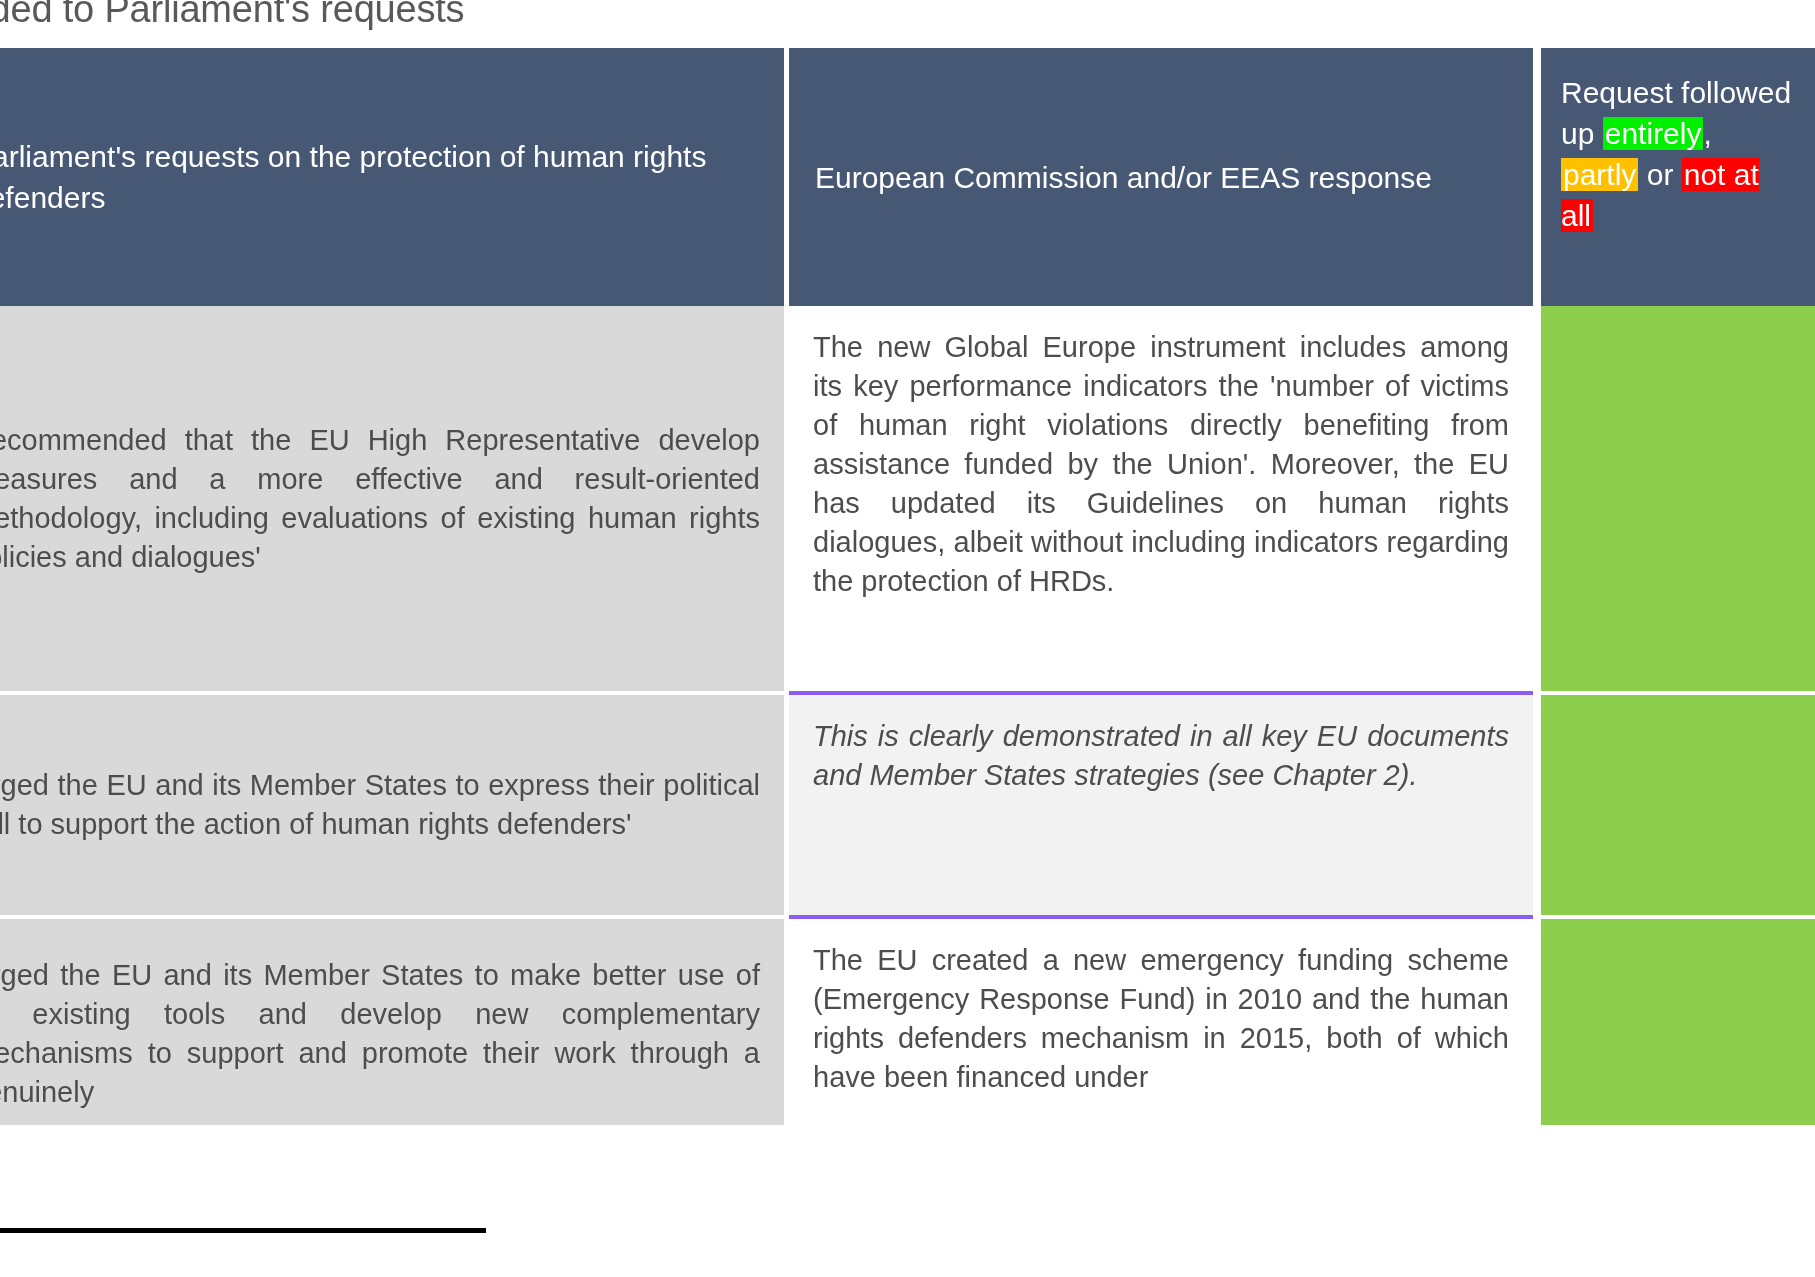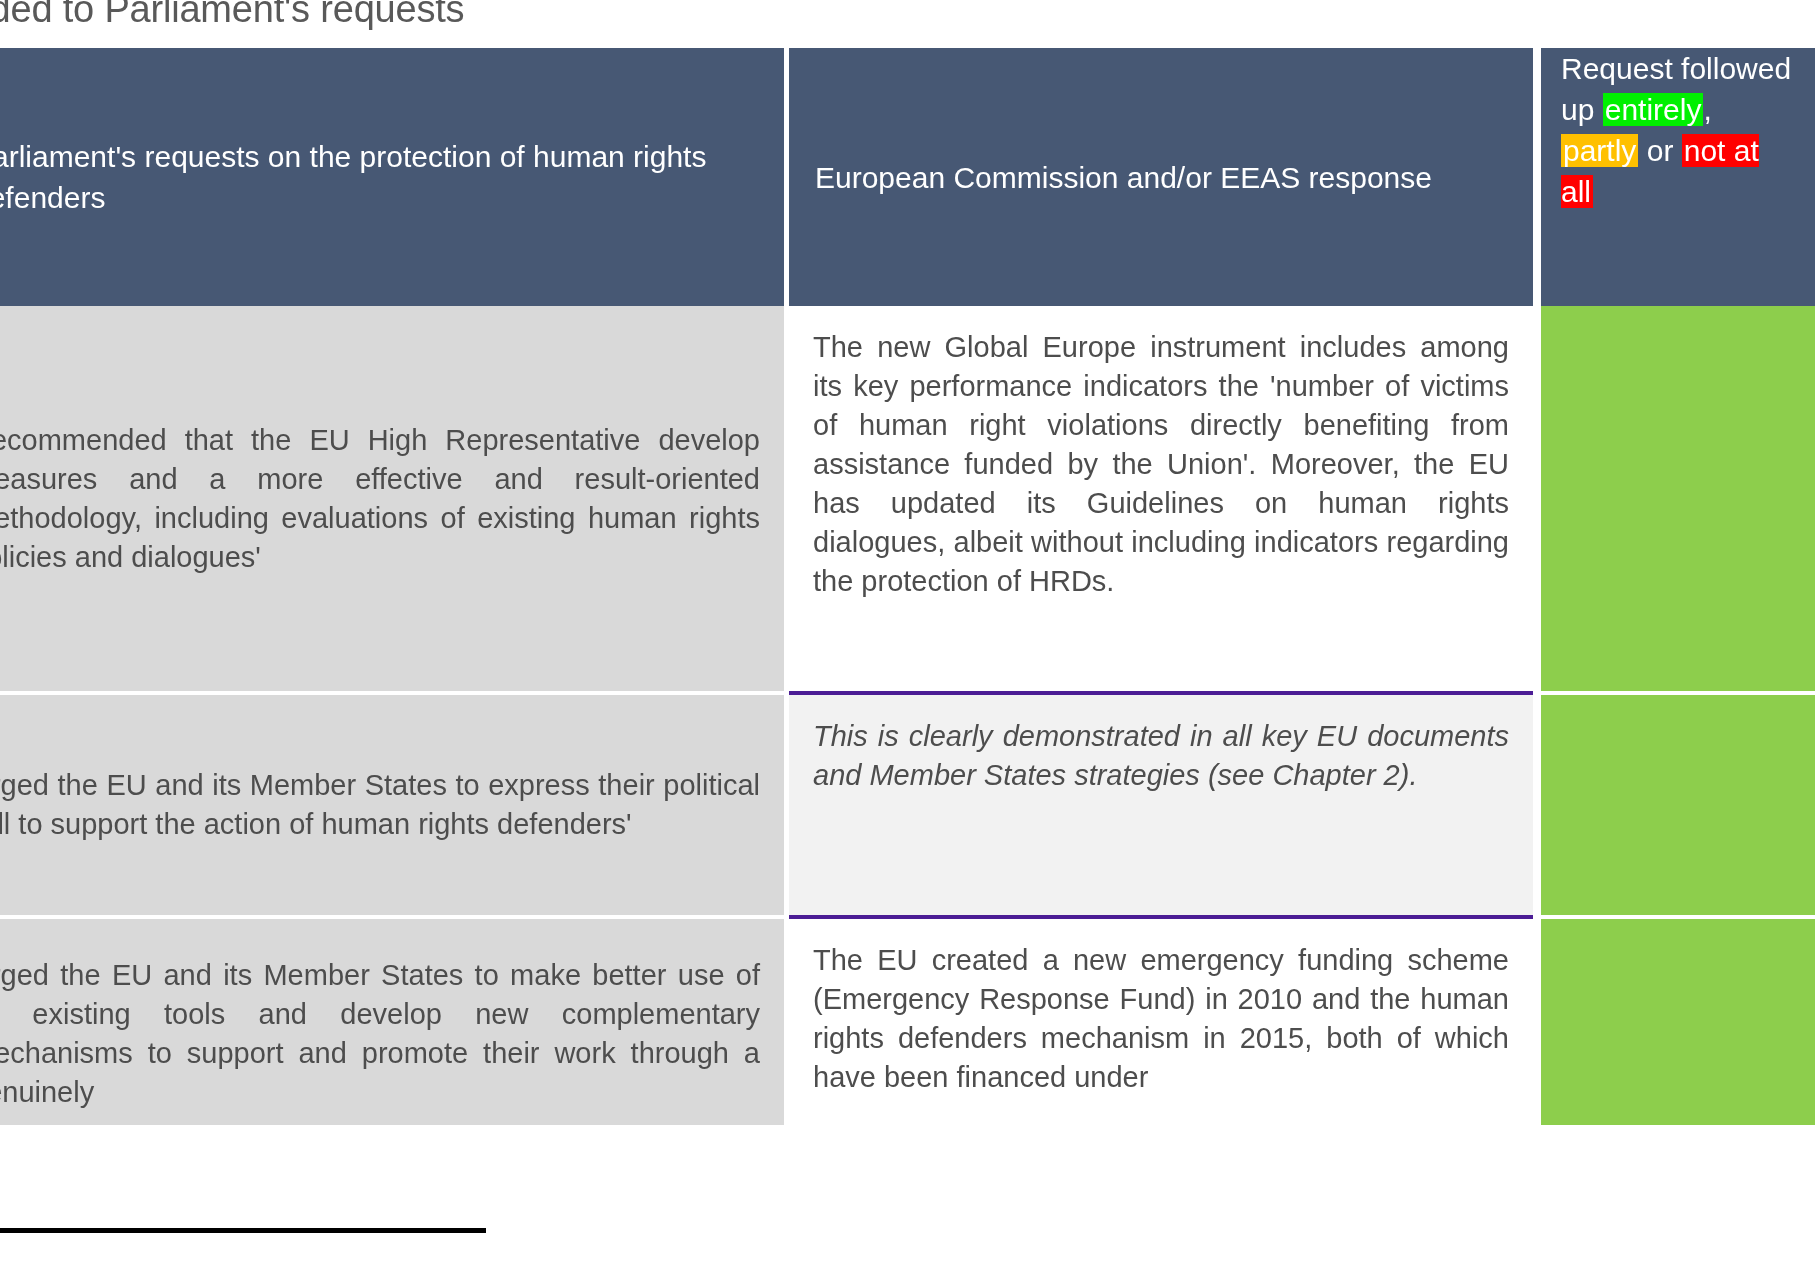--- a/index.html
+++ b/index.html
@@ -62,21 +62,21 @@
     line-height: 41px;
     padding: 0 26px;
   }
   th.h3 {
     height: 258px;
     font-size: 30px;
     line-height: 41px;
     padding: 0 20px;
     vertical-align: top;
   }
-  th.h3 .h3inner { }
+  th.h3 .h3inner { padding-top: 24px; }
   th.gap, td.gap {
     background: #ffffff;
     padding: 0;
   }
   thead th.gapdark { background: #ffffff; }
 
   .hl {
     padding: 0 2px;
     border-radius: 0;
   }
@@ -111,21 +111,21 @@
     height: 100%;
     display: block;
   }
 
   tr.r1 td { height: 345px; }
   tr.r2 td { height: 180px; }
   tr.r3 td { height: 190px; }
 
   
   tr.r1 td.col1, tr.r2 td.col1, tr.r3 td.col1 { border-bottom: 4px solid #ffffff; }
-  tr.r1 td.col2, tr.r2 td.col2, tr.r3 td.col2 { border-bottom: 4px solid #4c1d95; }
+  tr.r1 td.col2, tr.r2 td.col2, tr.r3 td.col2 { border-bottom: 4px solid #8b5cf6; }
   tr.r1 td.status, tr.r2 td.status, tr.r3 td.status { border-bottom: 4px solid #ffffff; }
 
   
   .bottom-mask {
     position: absolute;
     left: 0;
     top: 1125px;
     width: 1815px;
     height: 152px;
     background: #ffffff;

